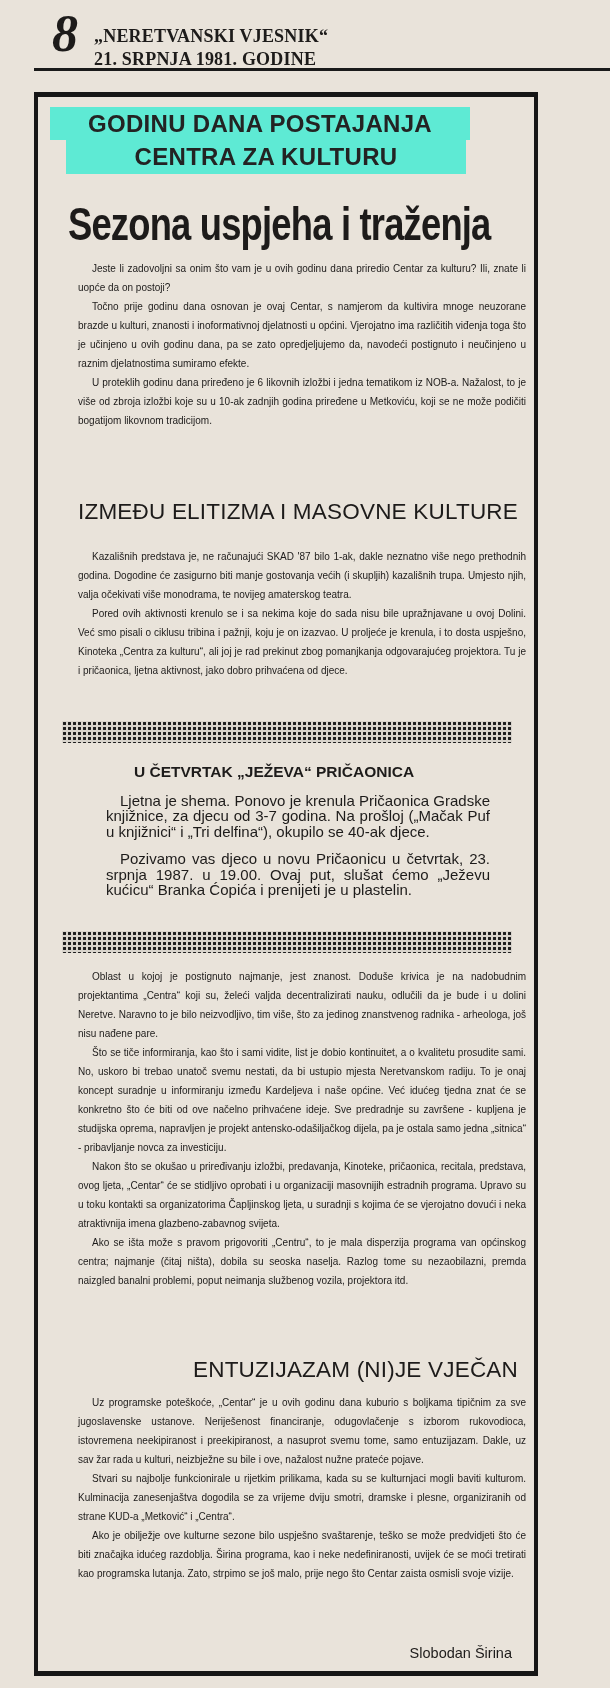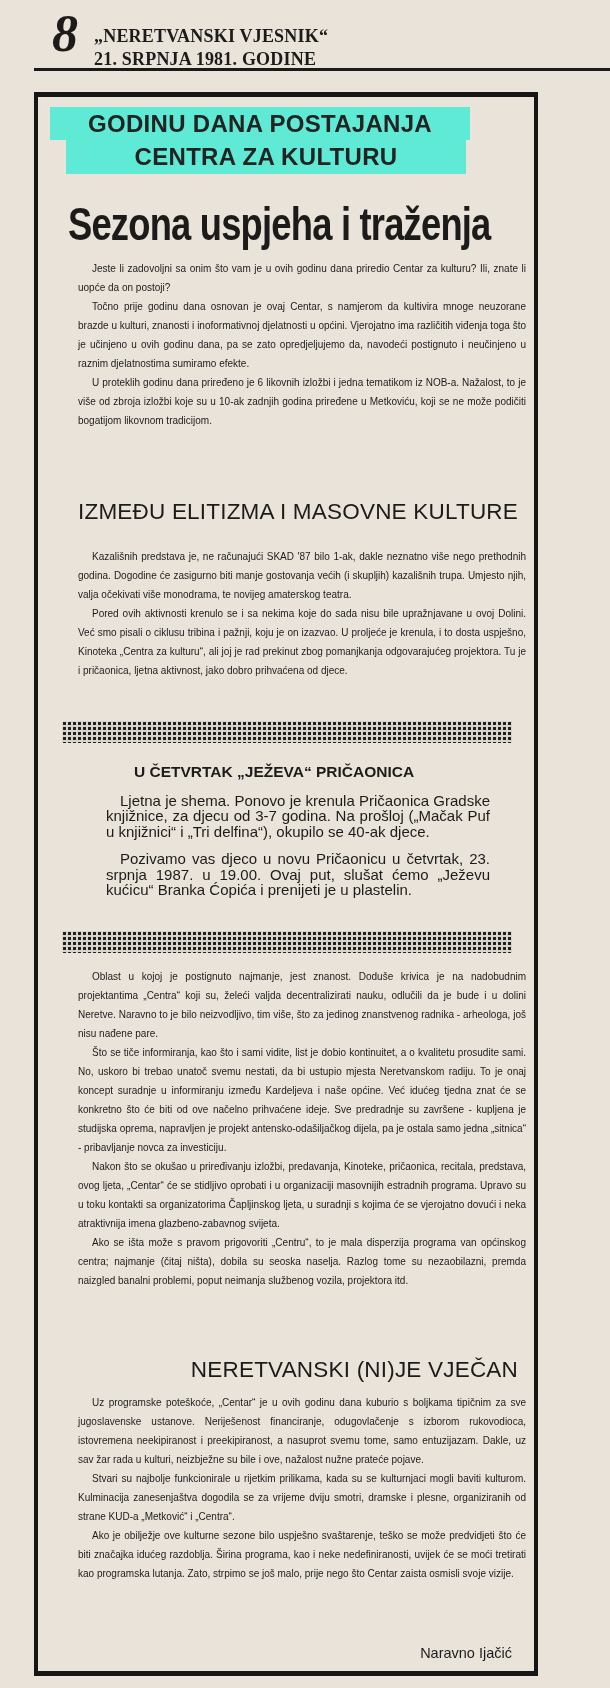--- a/index.html
+++ b/index.html
@@ -117,22 +117,22 @@
   </div>
   <div class="dotted-rule" style="top:834px;"></div>
 
   <div class="body-block" style="top:870px;">
     <p>Oblast u kojoj je postignuto najmanje, jest znanost. Doduše krivica je na nadobudnim projektantima „Centra“ koji su, želeći valjda decentralizirati nauku, odlučili da je bude i u dolini Neretve. Naravno to je bilo neizvodljivo, tim više, što za jedinog znanstvenog radnika - arheologa, još nisu nađene pare.</p>
     <p>Što se tiče informiranja, kao što i sami vidite, list je dobio kontinuitet, a o kvalitetu prosudite sami. No, uskoro bi trebao unatoč svemu nestati, da bi ustupio mjesta Neretvanskom radiju. To je onaj koncept suradnje u informiranju između Kardeljeva i naše općine. Već idućeg tjedna znat će se konkretno što će biti od ove načelno prihvaćene ideje. Sve predradnje su završene - kupljena je studijska oprema, napravljen je projekt antensko-odašiljačkog dijela, pa je ostala samo jedna „sitnica“ - pribavljanje novca za investiciju.</p>
     <p>Nakon što se okušao u priređivanju izložbi, predavanja, Kinoteke, pričaonica, recitala, predstava, ovog ljeta, „Centar“ će se stidljivo oprobati i u organizaciji masovnijih estradnih programa. Upravo su u toku kontakti sa organizatorima Čapljinskog ljeta, u suradnji s kojima će se vjerojatno dovući i neka atraktivnija imena glazbeno-zabavnog svijeta.</p>
     <p>Ako se išta može s pravom prigovoriti „Centru“, to je mala disperzija programa van općinskog centra; najmanje (čitaj ništa), dobila su seoska naselja. Razlog tome su nezaobilazni, premda naizgled banalni problemi, poput neimanja službenog vozila, projektora itd.</p>
   </div>
 
-  <div class="section-head" style="top:1260px;">NERETVANSKI (NI)JE VJEČAN</div>
+  <div class="section-head" style="top:1260px;">ENTUZIJAZAM (NI)JE VJEČAN</div>
 
   <div class="body-block" style="top:1296px;">
     <p>Uz programske poteškoće, „Centar“ je u ovih godinu dana kuburio s boljkama tipičnim za sve jugoslavenske ustanove. Neriješenost financiranje, odugovlačenje s izborom rukovodioca, istovremena neekipiranost i preekipiranost, a nasuprot svemu tome, samo entuzijazam. Dakle, uz sav žar rada u kulturi, neizbježne su bile i ove, nažalost nužne prateće pojave.</p>
     <p>Stvari su najbolje funkcionirale u rijetkim prilikama, kada su se kulturnjaci mogli baviti kulturom. Kulminacija zanesenjaštva dogodila se za vrijeme dviju smotri, dramske i plesne, organiziranih od strane KUD-a „Metković“ i „Centra“.</p>
     <p>Ako je obilježje ove kulturne sezone bilo uspješno svaštarenje, teško se može predvidjeti što će biti značajka idućeg razdoblja. Širina programa, kao i neke nedefiniranosti, uvijek će se moći tretirati kao programska lutanja. Zato, strpimo se još malo, prije nego što Centar zaista osmisli svoje vizije.</p>
   </div>
 
-  <div class="byline">Naravno Ijačić</div>
+  <div class="byline">Slobodan Širina</div>
 </div>
 
 </body></html>

